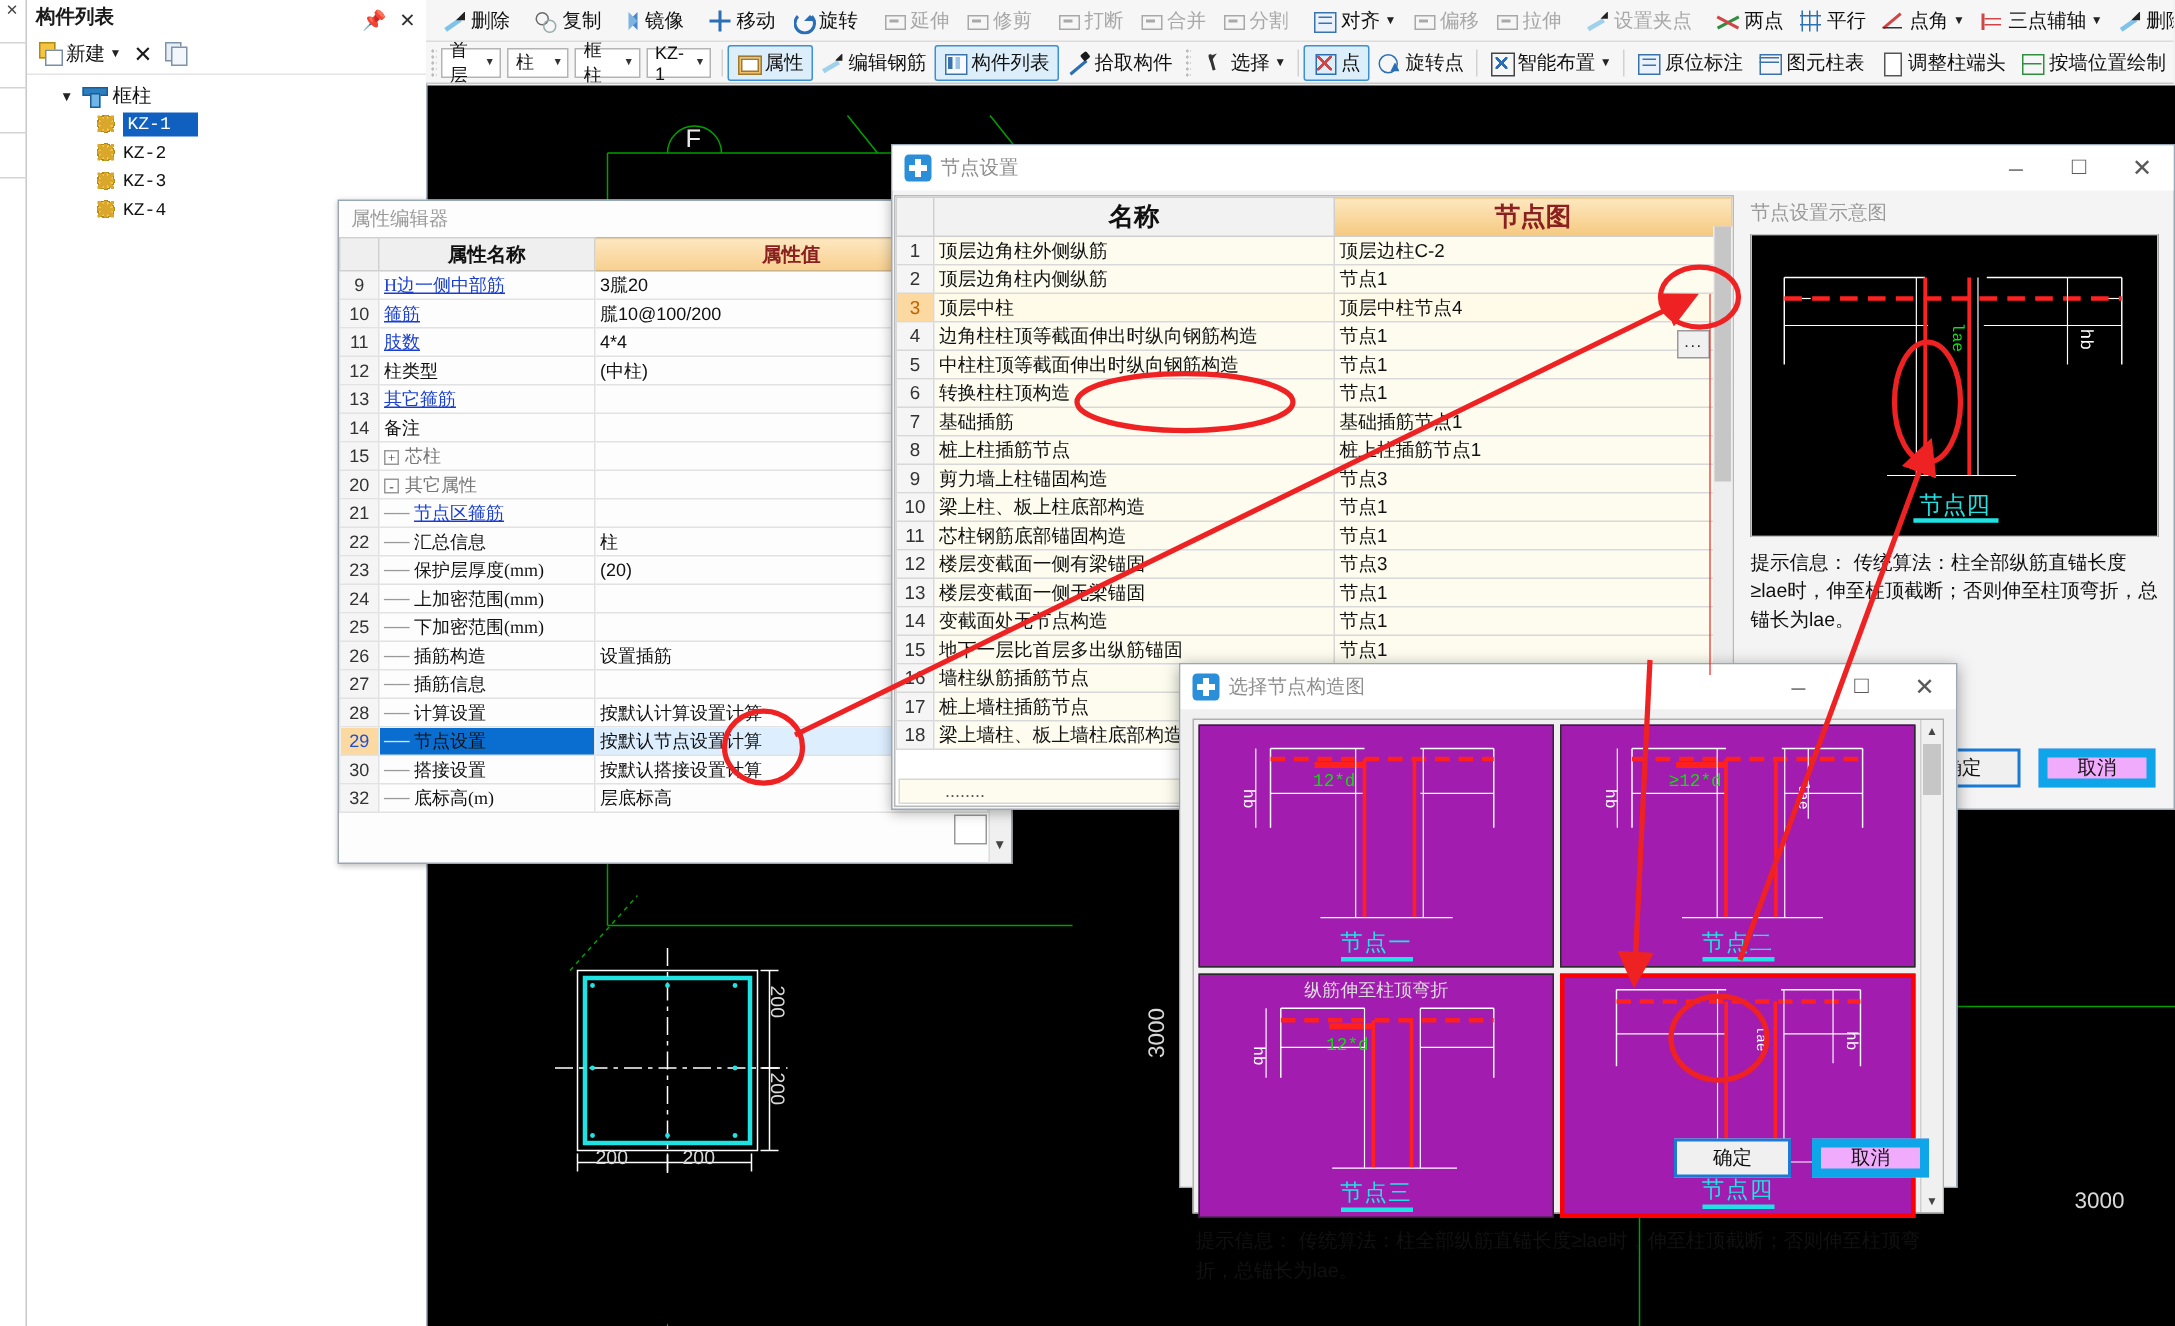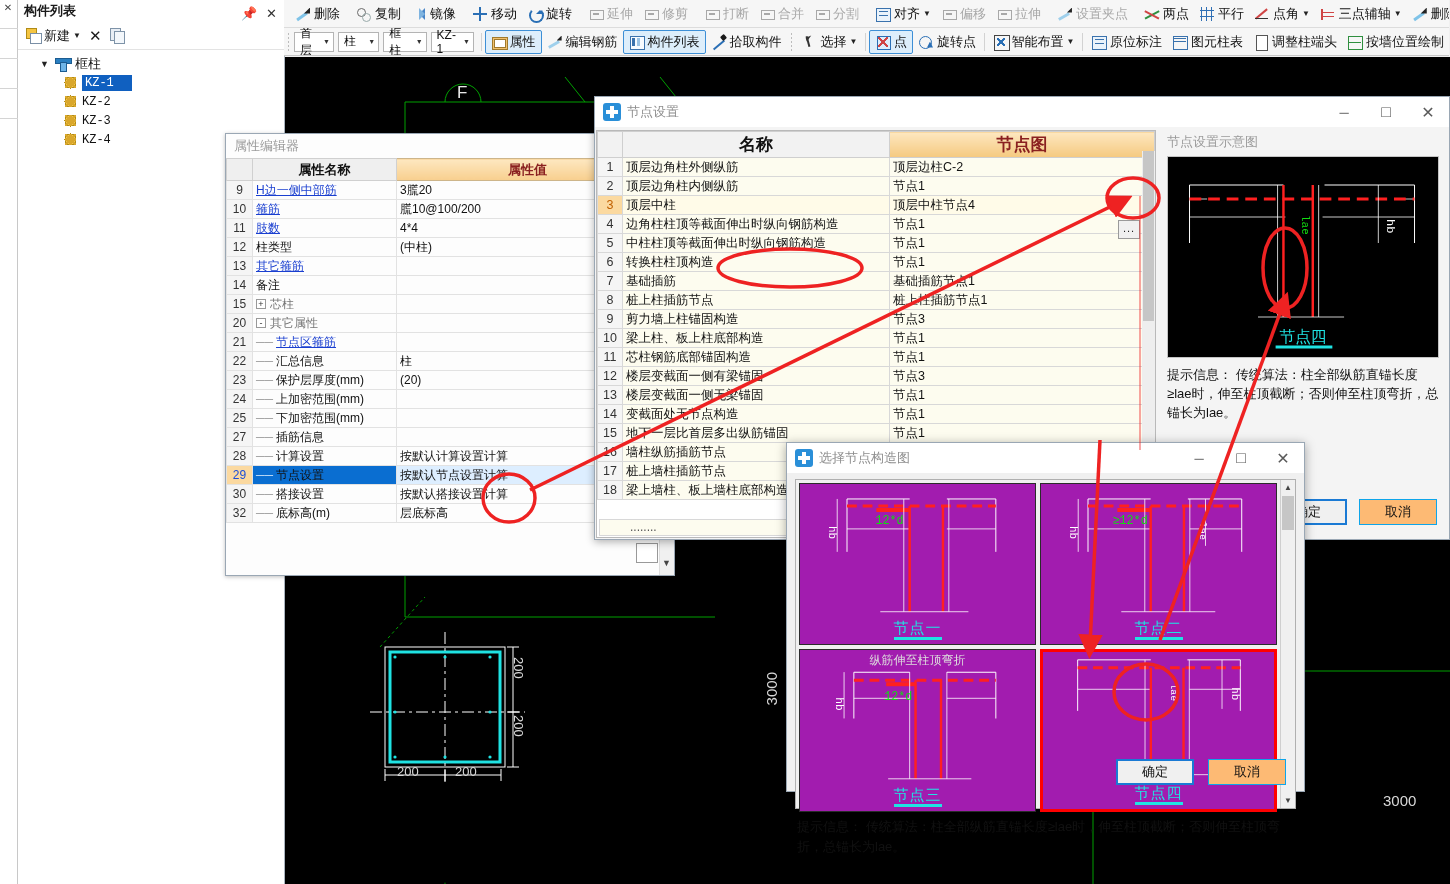--- a/index.html
+++ b/index.html
@@ -203,21 +203,21 @@
     background: linear-gradient(#fde7c0, #f8cf8e); color: #8a2020;
     border: 1px solid #cdb58a; height: 22px; font-weight: bold; font-size: 13px;
   }
   .prop-table th.th-idx { background: #efefef; border:1px solid #d0d0d0; width: 26px;}
   .prop-table th.th-name { background:#efefef; color:#111; border:1px solid #d0d0d0;}
   .prop-table td {
     border: 1px solid #e2e2e2; height: 19px; padding: 0 3px; color: #111;
     overflow: hidden; white-space: nowrap;
   }
   .prop-table td.idx { width: 26px; text-align: center; background:#f5f5f5; color:#333; font-size:12px;}
-  .prop-table td.nm { width: 144px; }
+  .prop-table td.nm { width: 144px; font-family: Liberation Serif, serif; }
   .prop-table td.vl { }
   .tree-dash { color:#999; margin-right:3px;}
   .exp-box {
     display:inline-block; width:10px;height:10px;border:1px solid #999;background:#fff;
     text-align:center;line-height:8px;font-size:9px;color:#333;margin-right:4px;vertical-align:middle;
   }
   tr.sel-row td.idx { background:#fbd9a0; color:#1d4ed8;}
   tr.sel-row td.nm { background:#0a6ed1; color:#fff;}
   tr.sel-row td.nm .tree-dash { color:#cfe5fb;}
   tr.sel-row td.vl { background:#ddeeff;}
@@ -280,21 +280,21 @@
   .node-preview {
     position: absolute; left: 10px; top: 26px; right: 8px; height: 202px;
     background: #000; border: 1px solid #c3c3c3;
   }
   .node-hint {
     position: absolute; left: 10px; top: 236px; right: 8px; height: 56px;
     font-size: 13px; color: #111; line-height: 1.45;
   }
   .node-hint .lbl { font-weight: normal; }
   .btn {
-    height: 26px; min-width: 78px; border: 1px solid #0ea5e9; background: #fdba74;
+    height: 26px; min-width: 78px; border: 6px solid #0ea5e9; background: #f0abfc;
     font-size: 13px; color: #111; display:flex;align-items:center;justify-content:center;
   }
   .btn.primary { border: 2px solid #1a7ad4; background: #f0f0f0;}
   .node-btns { position:absolute; right: 10px; bottom: 12px; display:flex; gap: 12px;}
 
   
   .dlg-pick {
     position: absolute; left: 786px; top: 442px; width: 519px; height: 350px;
     background: #f0f0f0; border: 1px solid #9aa7b4;
     box-shadow: 0 2px 10px rgba(0,0,0,.35);
@@ -674,20 +674,25 @@
               <td class="idx">24</td>
               <td class="nm"><span class="tree-dash">──</span><span style="color:#111">上加密范围(mm)</span></td>
               <td class="vl"></td>
             </tr>
             <tr>
               <td class="idx">25</td>
               <td class="nm"><span class="tree-dash">──</span><span style="color:#111">下加密范围(mm)</span></td>
               <td class="vl"></td>
             </tr>
             <tr>
+              <td class="idx">26</td>
+              <td class="nm"><span class="tree-dash">──</span><span style="color:#111">插筋构造</span></td>
+              <td class="vl">设置插筋</td>
+            </tr>
+            <tr>
               <td class="idx">27</td>
               <td class="nm"><span class="tree-dash">──</span><span style="color:#111">插筋信息</span></td>
               <td class="vl"></td>
             </tr>
             <tr>
               <td class="idx">28</td>
               <td class="nm"><span class="tree-dash">──</span><span style="color:#111">计算设置</span></td>
               <td class="vl">按默认计算设置计算</td>
             </tr>
             <tr class="sel-row">

